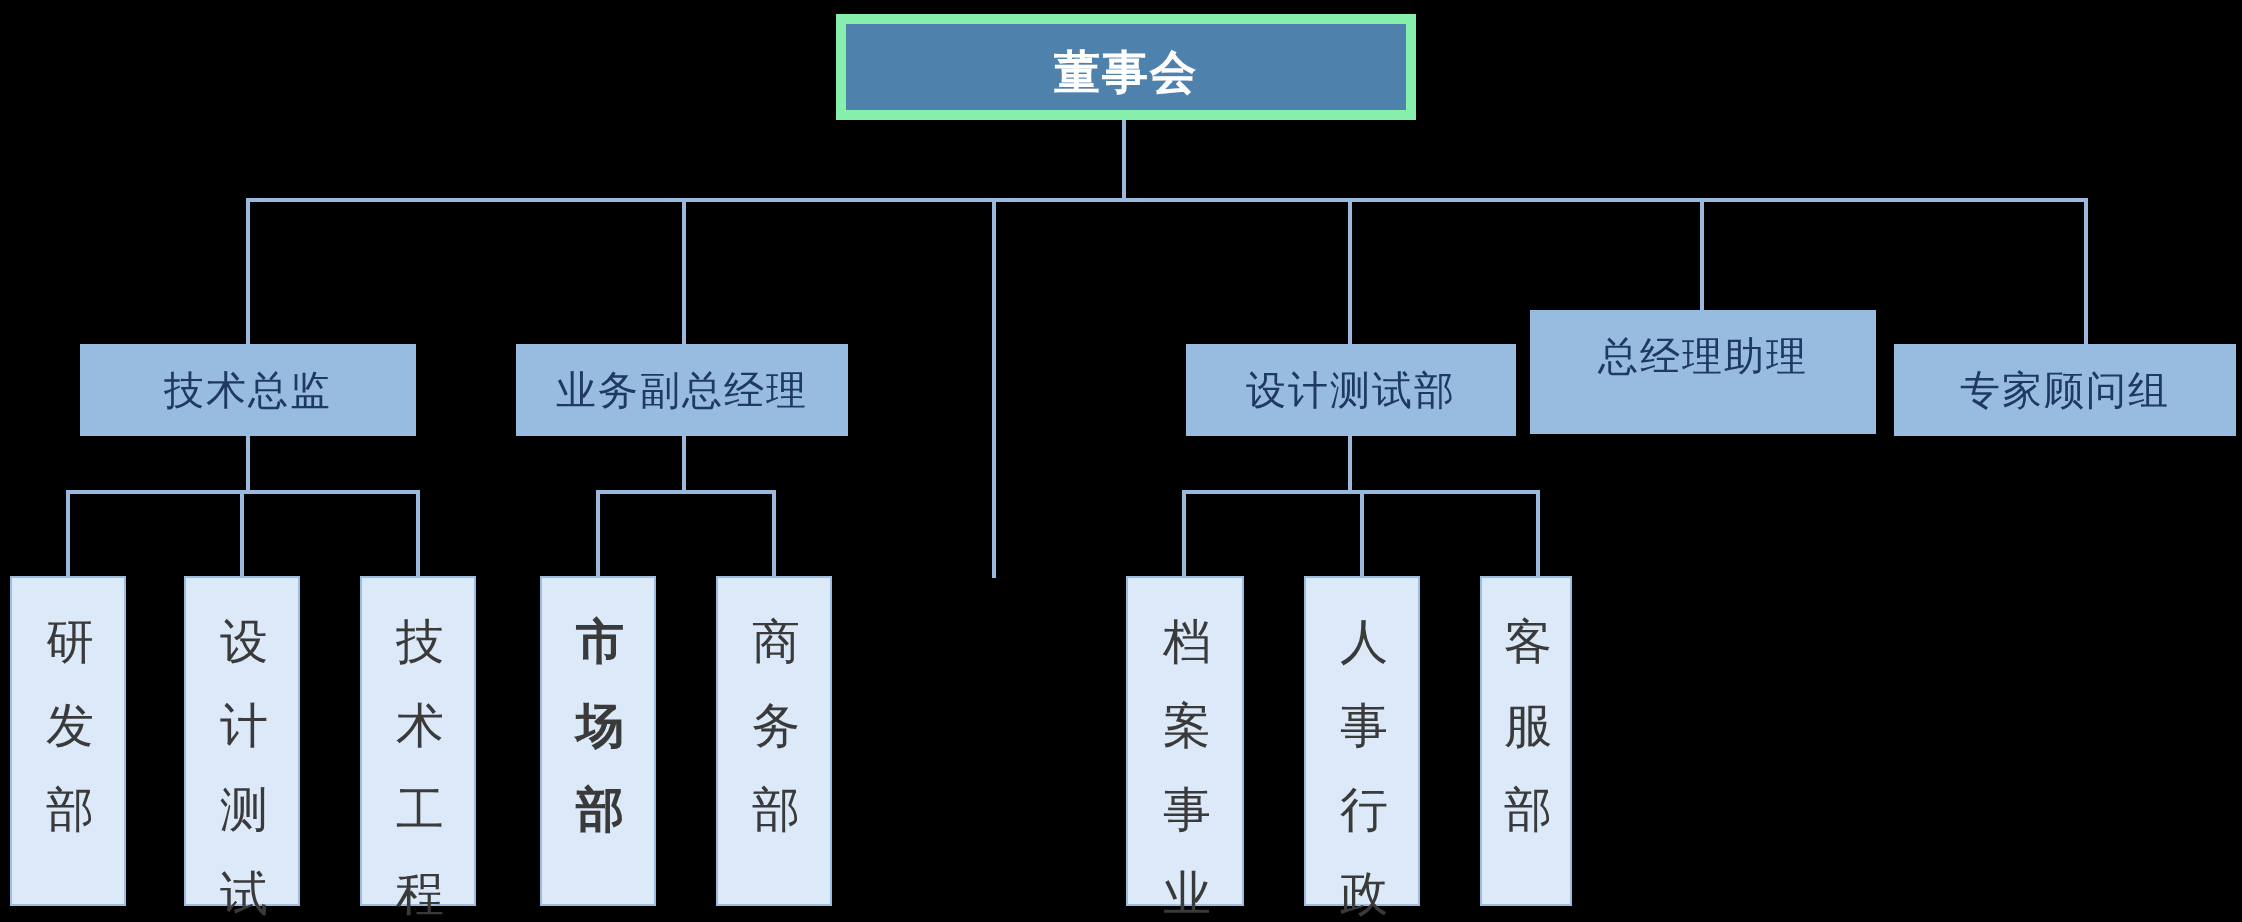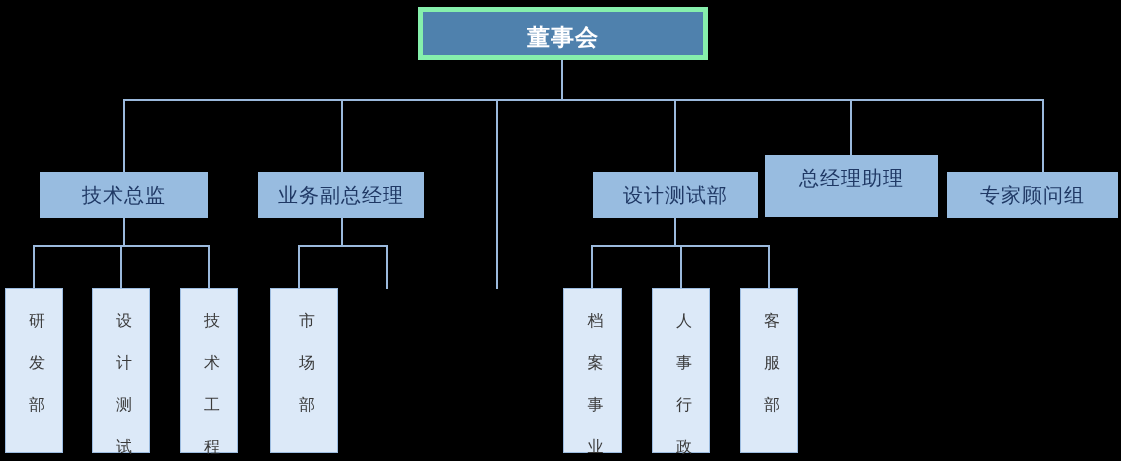--- a/index.html
+++ b/index.html
@@ -53,21 +53,21 @@
   .node-l3 {
     background: var(--level3-fill);
     border: 1px solid var(--level3-border);
     color: var(--level3-text);
   }
   .vtext {
     display: block;
     width: 22px;
     margin: 0 auto;
     padding-top: 11px;
-    font-size: 16px;
+    font-size: 24px;
     line-height: 42px;
     word-break: break-all;
     text-align: right;
   }
   .line {
     position: absolute;
     background: var(--connector);
   }
 </style>
 </head>
@@ -111,26 +111,29 @@
 
   <div class="node node-l3" style="left:5px;   top:288px; width:58px; height:165px;">
     <span class="vtext">研发部</span>
   </div>
   <div class="node node-l3" style="left:92px;  top:288px; width:58px; height:165px;">
     <span class="vtext">设计测试部</span>
   </div>
   <div class="node node-l3" style="left:180px; top:288px; width:58px; height:165px;">
     <span class="vtext">技术工程部</span>
   </div>
-  <div class="node node-l3" style="left:270px; top:288px; width:68px; height:165px;">
+  <div class="node node-l3" style="left:270px; top:288px; width:58px; height:165px;font-weight:bold;">
     <span class="vtext">市场部</span>
+  </div>
+  <div class="node node-l3" style="left:358px; top:288px; width:58px; height:165px;">
+    <span class="vtext">商务部</span>
   </div>
   <div class="node node-l3" style="left:563px; top:288px; width:59px; height:165px;">
     <span class="vtext">档案事业部</span>
   </div>
   <div class="node node-l3" style="left:652px; top:288px; width:58px; height:165px;">
     <span class="vtext">人事行政部</span>
   </div>
-  <div class="node node-l3" style="left:740px; top:288px; width:58px; height:165px;">
+  <div class="node node-l3" style="left:740px; top:288px; width:46px; height:165px;">
     <span class="vtext">客服部</span>
   </div>
 
 </div>
 
 </body></html>

